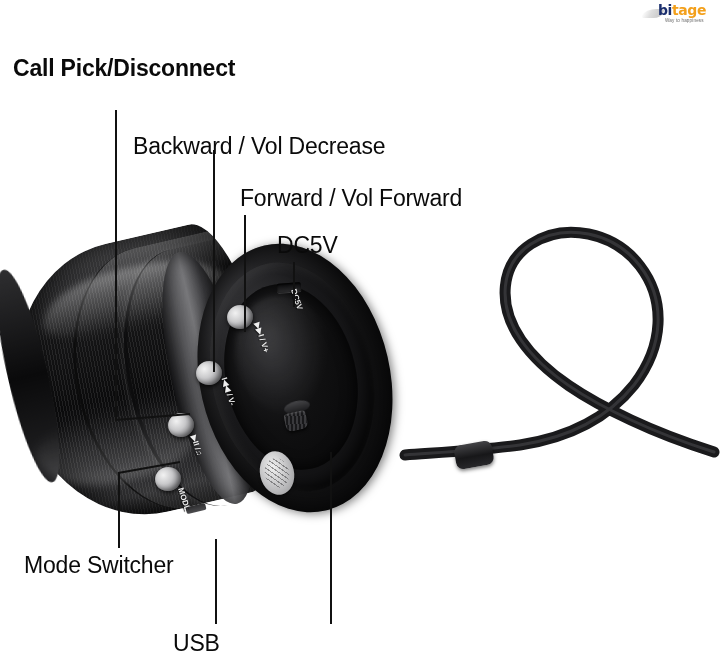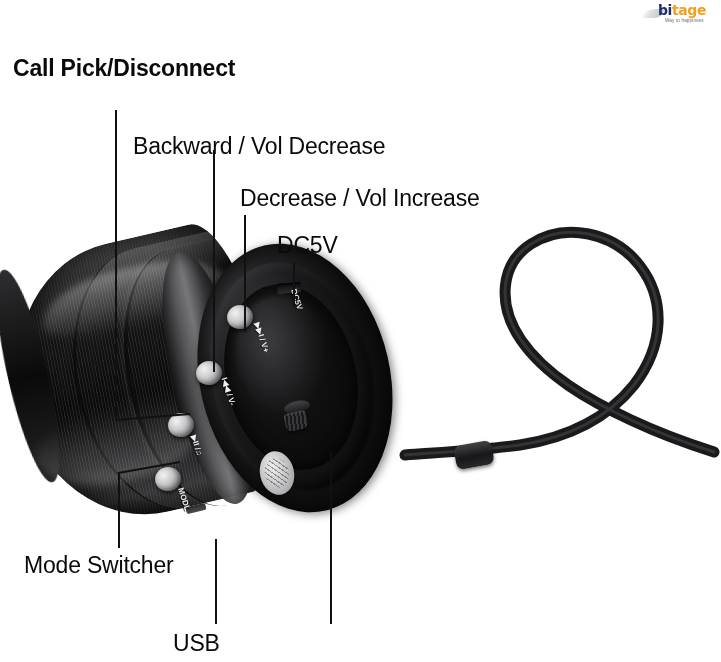--- a/index.html
+++ b/index.html
@@ -298,18 +298,18 @@
   <svg width="721" height="662" style="position:absolute;left:0;top:0;pointer-events:none;">
     <line x1="118" y1="473" x2="180" y2="462" stroke="#111" stroke-width="2"></line>
     <line x1="115" y1="420" x2="190" y2="414" stroke="#111" stroke-width="2"></line>
   </svg>
 
   <div class="lbl" style="left:13px;top:55px;font-weight:bold;">
     <div>Call Pick/Disconnect</div>
   </div>
 
   <div class="lbl" style="left:133px;top:120px;margin-top:13px;">Backward / Vol Decrease</div>
-  <div class="lbl" style="left:240px;top:185px;">Decrease / Vol Increase</div>
+  <div class="lbl" style="left:240px;top:185px;">Forward / Vol Forward</div>
   <div class="lbl" style="left:277px;top:232px;">DC5V</div>
   <div class="lbl" style="left:24px;top:552px;">Mode Switcher</div>
   <div class="lbl" style="left:173px;top:630px;">USB</div>
 
 </div>
 
 </body></html>

